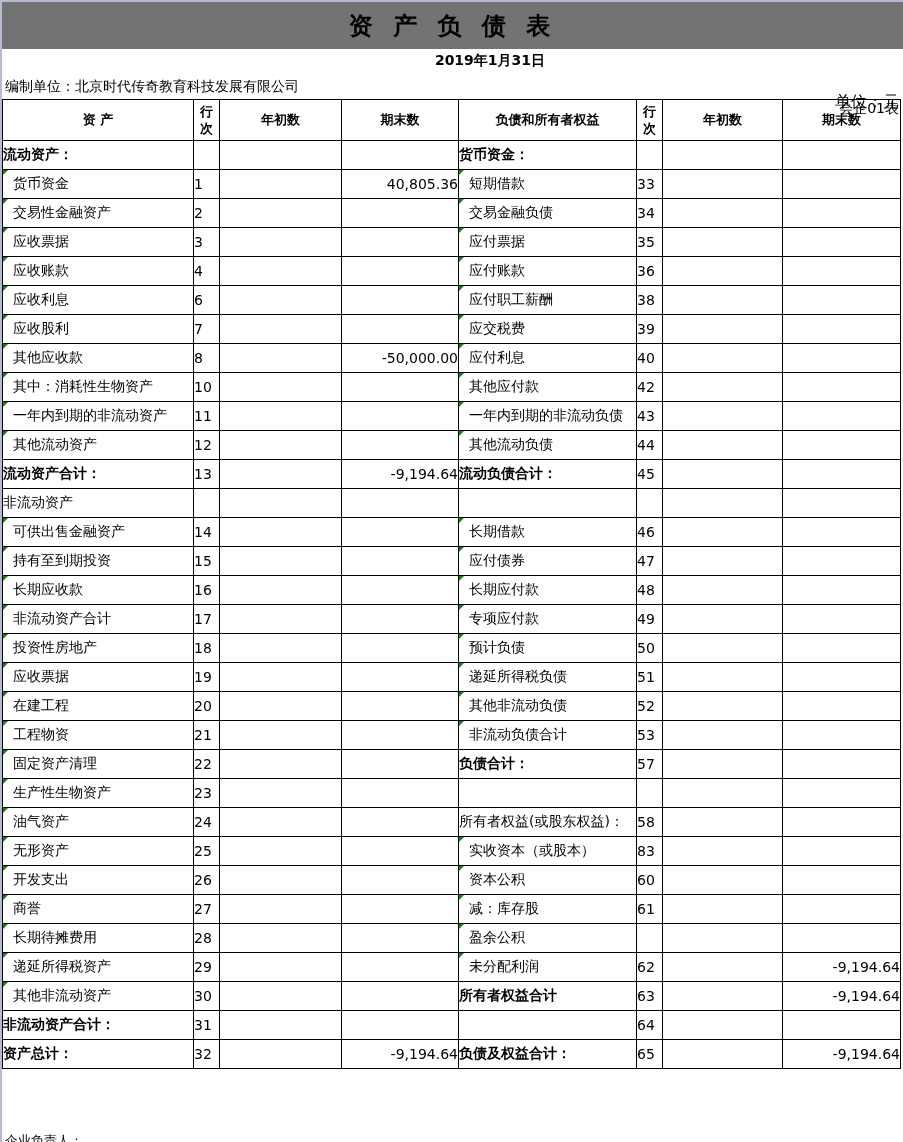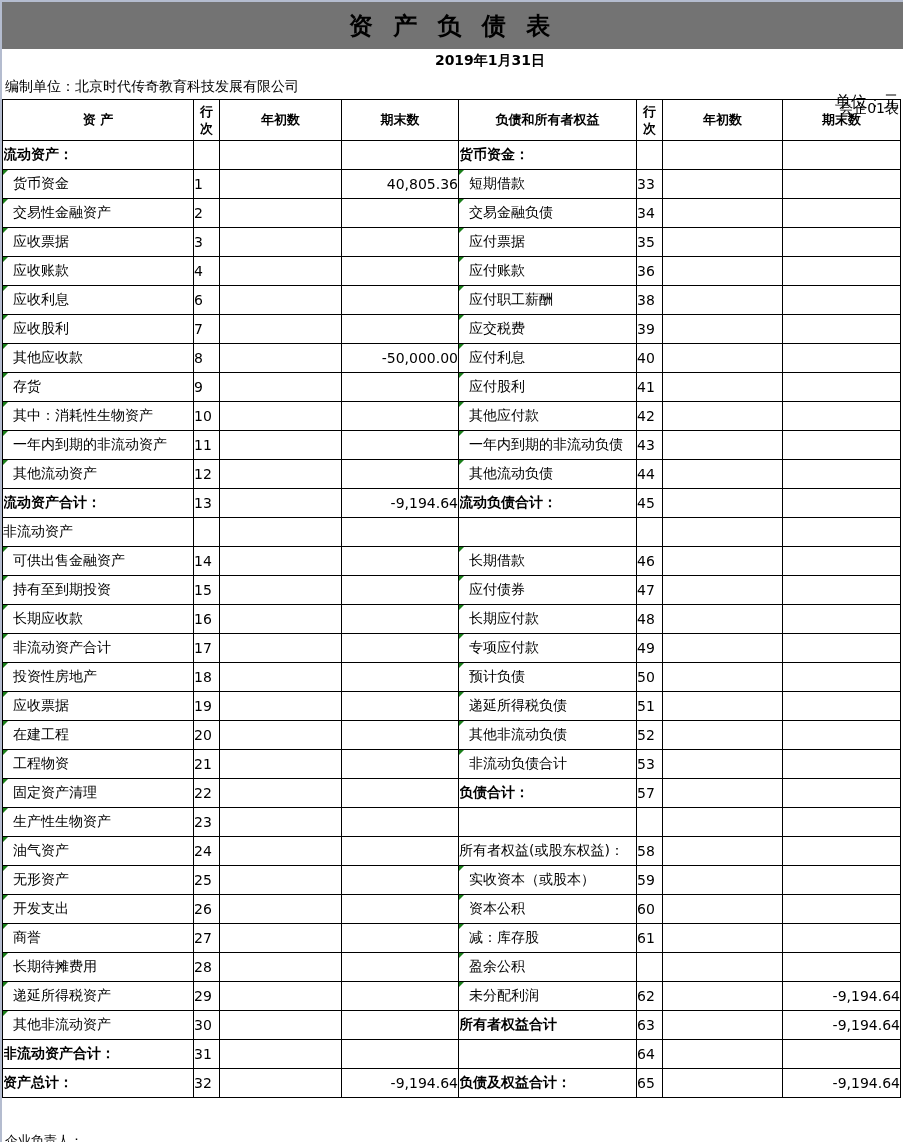--- a/index.html
+++ b/index.html
@@ -14,21 +14,21 @@
   .formno { position:absolute; right:4px; top:52px; font-size:14px;margin-top:48px; }
   .unitname { position:absolute; left:5px; top:78px; font-size:14px; }
   .unit { position:absolute; right:4px; top:92px; font-size:16px; }
   table.bs { position:absolute; left:2px; top:99px; border-collapse:collapse; table-layout:fixed; }
   table.bs td, table.bs th { border:1.5px solid #000; height:28px; padding:0; font-size:14px;
         white-space:nowrap; overflow:hidden; position:relative; }
   table.bs th { height:40px; font-weight:bold; font-size:13px; text-align:center; }
   th.hc { font-size:15px; line-height:17px; }
   td.lbl { padding-left:4px; text-align:left; }
   td.lbl.ind { padding-left:10px; }
-  td.lbl.b { font-weight:bold;border-radius:11px; }
+  td.lbl.b { font-weight:bold; }
   td.num { text-align:left; padding-left:7px; }
   td.val { text-align:right; padding-right:24px; }
   td.mark::before { content:""; position:absolute; left:0; top:0; width:0; height:0;
         border-top:5px solid #1a7f1a; border-right:5px solid transparent; }
   .footer { position:absolute; left:5px; top:1132px; font-size:13px; }
 </style>
 </head>
 <body>
 
 <div class="topline"></div>
@@ -140,30 +140,20 @@
         <td class="lbl ind mark">其他应收款</td>
         <td class="num">8</td>
         <td class="val"></td>
         <td class="val">-50,000.00</td>
         <td class="lbl ind mark">应付利息</td>
         <td class="num">40</td>
         <td class="val"></td>
         <td class="val"></td>
       </tr>
       <tr>
-        <td class="lbl ind mark">存货</td>
-        <td class="num">9</td>
-        <td class="val"></td>
-        <td class="val"></td>
-        <td class="lbl ind mark">应付股利</td>
-        <td class="num">41</td>
-        <td class="val"></td>
-        <td class="val"></td>
-      </tr>
-      <tr>
         <td class="lbl ind mark"> 其中：消耗性生物资产</td>
         <td class="num">10</td>
         <td class="val"></td>
         <td class="val"></td>
         <td class="lbl ind mark">其他应付款</td>
         <td class="num">42</td>
         <td class="val"></td>
         <td class="val"></td>
       </tr>
       <tr>
@@ -315,21 +305,21 @@
         <td class="num">58</td>
         <td class="val"></td>
         <td class="val"></td>
       </tr>
       <tr>
         <td class="lbl ind mark">无形资产</td>
         <td class="num">25</td>
         <td class="val"></td>
         <td class="val"></td>
         <td class="lbl ind mark">实收资本（或股本）</td>
-        <td class="num">59</td>
+        <td class="num">83</td>
         <td class="val"></td>
         <td class="val"></td>
       </tr>
       <tr>
         <td class="lbl ind mark">开发支出</td>
         <td class="num">26</td>
         <td class="val"></td>
         <td class="val"></td>
         <td class="lbl ind mark">资本公积</td>
         <td class="num">60</td>

